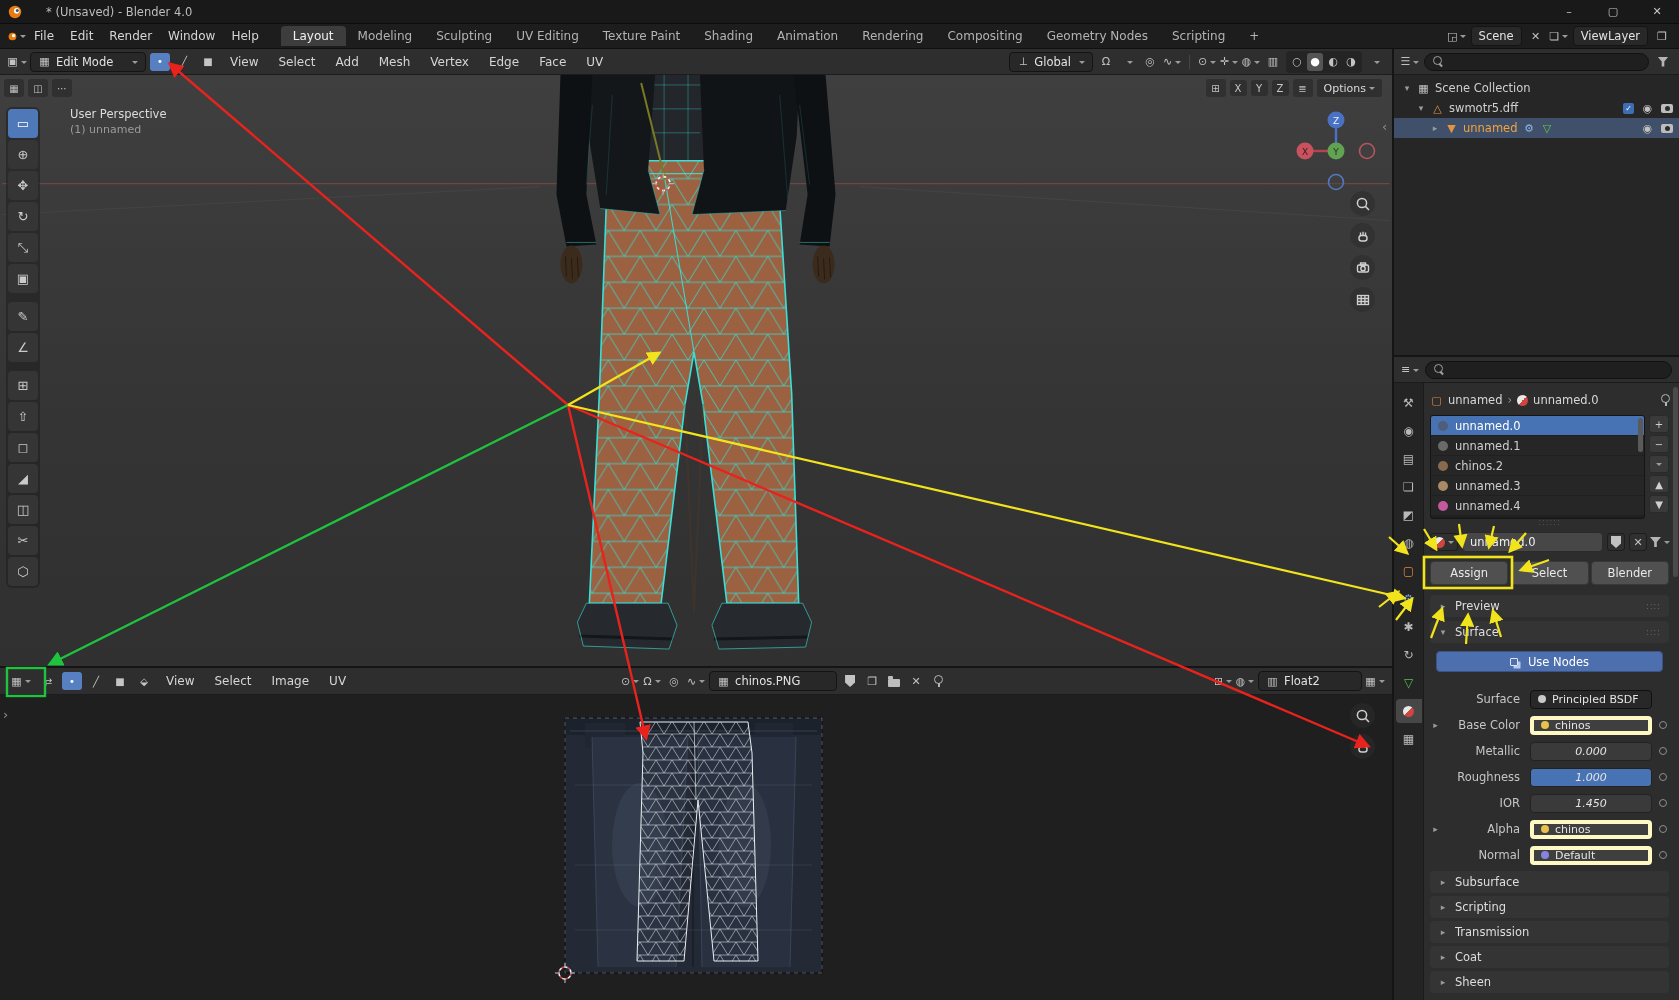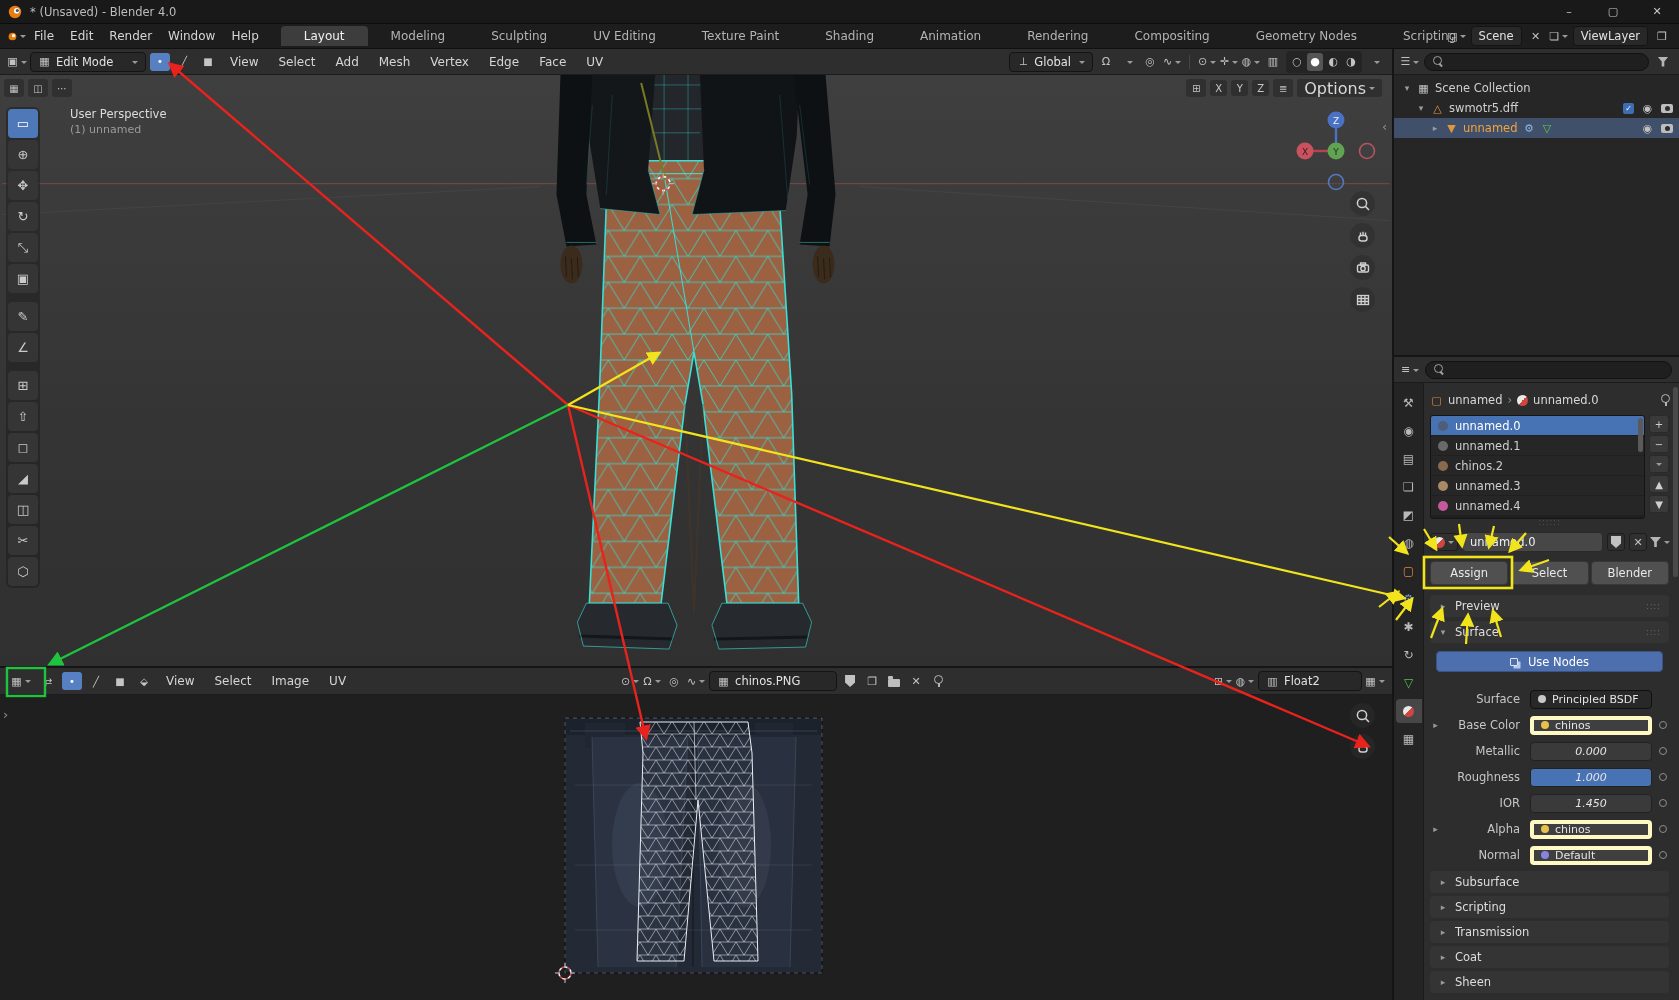--- a/index.html
+++ b/index.html
@@ -23,43 +23,43 @@
   .cam-icon{position:relative;width:12px;height:9px;background:#bdbdbd;border-radius:2px;flex:none;}
   .cam-icon::before{content:"";position:absolute;left:3.5px;top:2px;width:5px;height:5px;border-radius:50%;background:#2b2b2b;}
   .pin-icon{position:relative;width:8px;height:12px;flex:none;}
   .pin-icon::before{content:"";position:absolute;left:0;top:0;width:7px;height:7px;border:1.5px solid #b5b5b5;border-radius:50%;}
   .pin-icon::after{content:"";position:absolute;left:4px;top:8px;width:1.5px;height:4px;background:#b5b5b5;}
   .cbx{display:inline-flex;align-items:center;justify-content:center;width:11px;height:11px;background:#3d6db5;border-radius:2px;color:#fff;font-size:8px;flex:none;}
   .mat-sphere{display:inline-block;width:11px;height:11px;border-radius:50%;background:linear-gradient(135deg,#e9e9e9 0 50%,#cf4540 50% 100%);flex:none;}
 
   
   .titlebar{position:absolute;left:0;top:0;width:100%;height:24px;background:#191919;display:flex;align-items:center;padding:0 0 0 8px;border-bottom:1px solid #0c0c0c;}
-  .title-text{margin-left:8px;color:#bdbdbd;font-size:11.5px;}
+  .title-text{margin-left:24px;color:#bdbdbd;font-size:11.5px;}
   .win-btns{margin-left:auto;display:flex;height:100%;}
   .winbtn{width:44px;height:100%;display:flex;align-items:center;justify-content:center;color:#c9c9c9;font-size:11px;}
 
   
   .topbar{position:absolute;left:0;top:24px;width:100%;height:25px;background:#1d1d1d;display:flex;align-items:center;padding:0 8px;border-bottom:1px solid #101010;}
   .workspaces{display:flex;align-items:center;margin-left:14px;}
-  .ws{padding:3px 23px;color:#b3b3b3;font-size:12px;border-radius:4px 4px 0 0;flex:none;}
+  .ws{padding:3px 12px;color:#b3b3b3;font-size:12px;border-radius:4px 4px 0 0;flex:none;}
   .ws.active{background:#3d3d3d;color:#f0f0f0;}
   .topbar-right{margin-left:auto;display:flex;align-items:center;gap:5px;}
 
   
   .main{position:absolute;left:0;top:49px;width:1679px;height:951px;display:flex;}
   .leftcol{width:1392px;height:100%;display:flex;flex-direction:column;}
   .sidebar{width:287px;height:100%;background:#2b2b2b;border-left:2px solid #151515;display:flex;flex-direction:column;}
 
   
   .view3d{height:619px;display:flex;flex-direction:column;border-bottom:2px solid #151515;}
   .v3d-header{height:26px;background:#2e2e2e;border-bottom:1px solid #1c1c1c;display:flex;align-items:center;gap:4px;padding:0 8px;}
   .v3d-canvas{position:relative;flex:1;background:linear-gradient(#3f3f3f,#343434 60%,#303030);overflow:hidden;}
   .v3d-row2{position:absolute;left:4px;right:10px;top:2px;height:22px;display:flex;align-items:center;gap:4px;z-index:5;}
   .axbtn{display:inline-flex;align-items:center;justify-content:center;width:17px;height:16px;background:#2f2f2f;border-radius:3px;color:#c8c8c8;font-size:10px;flex:none;}
-  .optbtn{display:inline-flex;align-items:center;background:#2f2f2f;border-radius:3px;height:18px;padding:0 7px;color:#dadada;font-size:16px;}
+  .optbtn{display:inline-flex;align-items:center;background:#2f2f2f;border-radius:3px;height:18px;padding:0 7px;color:#dadada;font-size:11px;}
   .overlay-text{position:absolute;left:70px;top:32px;z-index:4;line-height:15px;}
   .overlay-text .l1{color:#dcdcdc;font-size:11.5px;}
   .overlay-text .l2{color:#9a9a9a;font-size:11px;}
   .toolbar{position:absolute;left:6px;top:32px;width:34px;display:flex;flex-direction:column;gap:2px;z-index:6;background:rgba(30,30,30,.55);padding:2px;border-radius:6px;}
   .tool{width:30px;height:29px;border-radius:4px;background:#353535;display:flex;align-items:center;justify-content:center;color:#cacaca;font-size:13px;flex:none;}
   .tool.active{background:#4f78b8;color:#fff;}
   .tool.gap{margin-top:7px;}
   .scene-svg{position:absolute;inset:0;width:100%;height:100%;z-index:1;}
   .gizmo{position:absolute;left:1296px;top:36px;width:80px;height:80px;z-index:5;}
   .navcol{position:absolute;left:1350px;top:116px;display:flex;flex-direction:column;gap:7px;z-index:5;}

